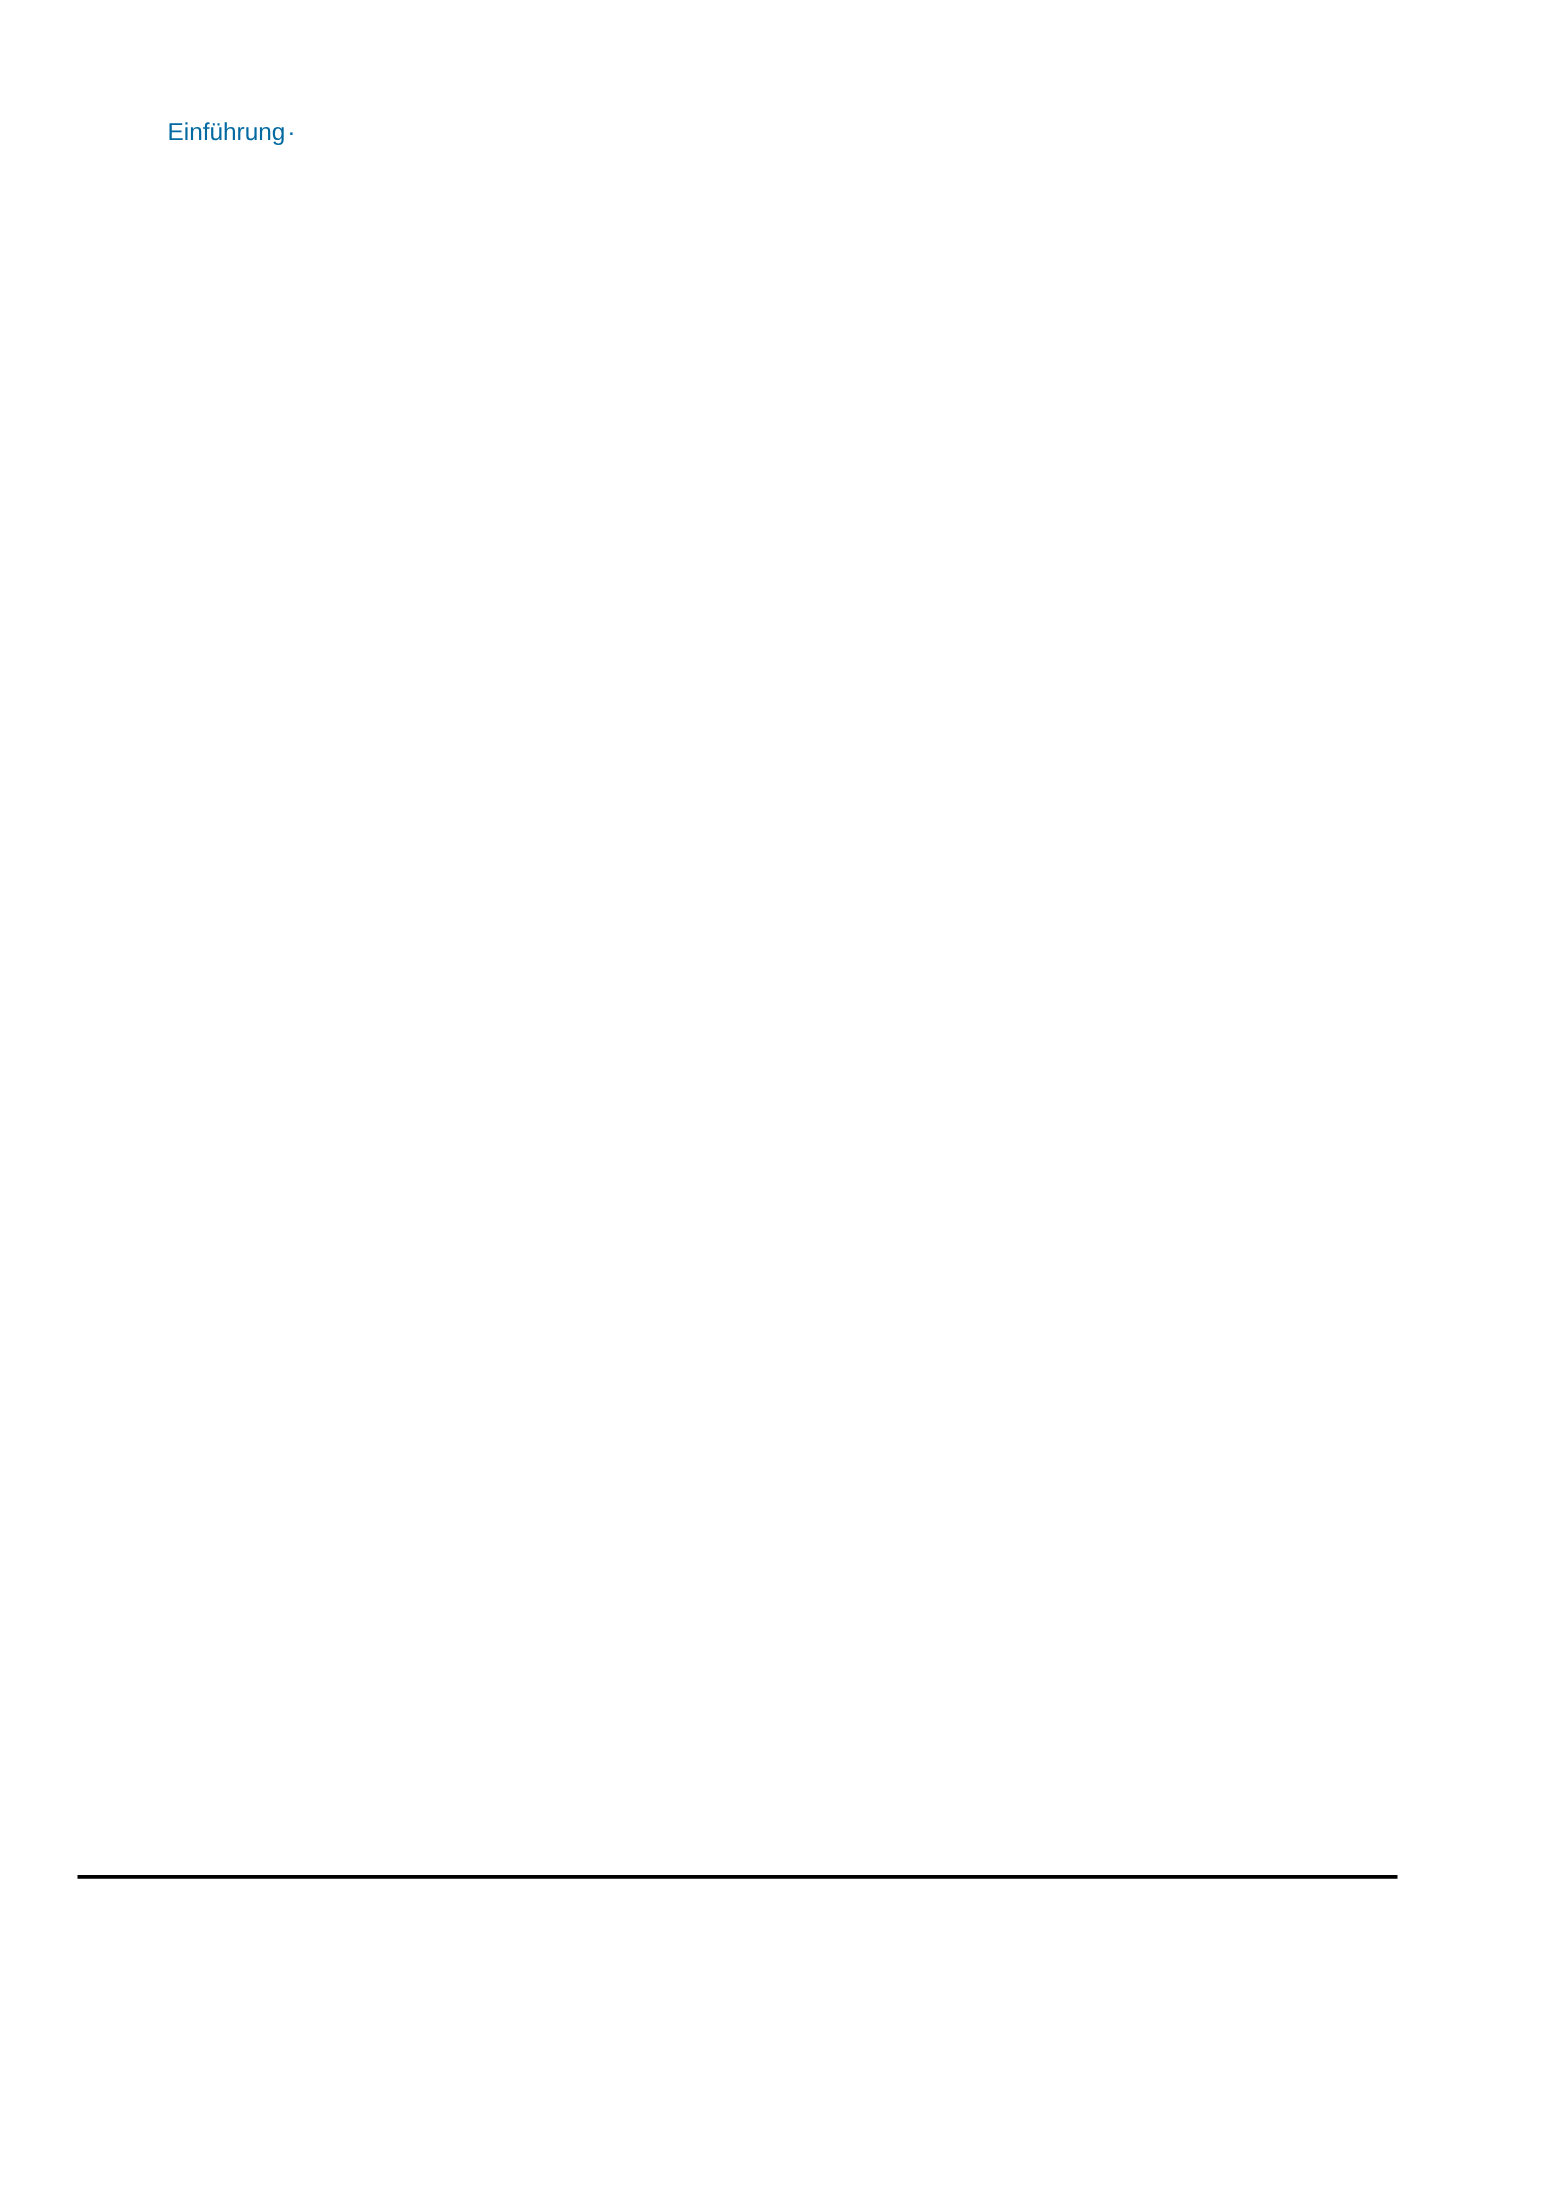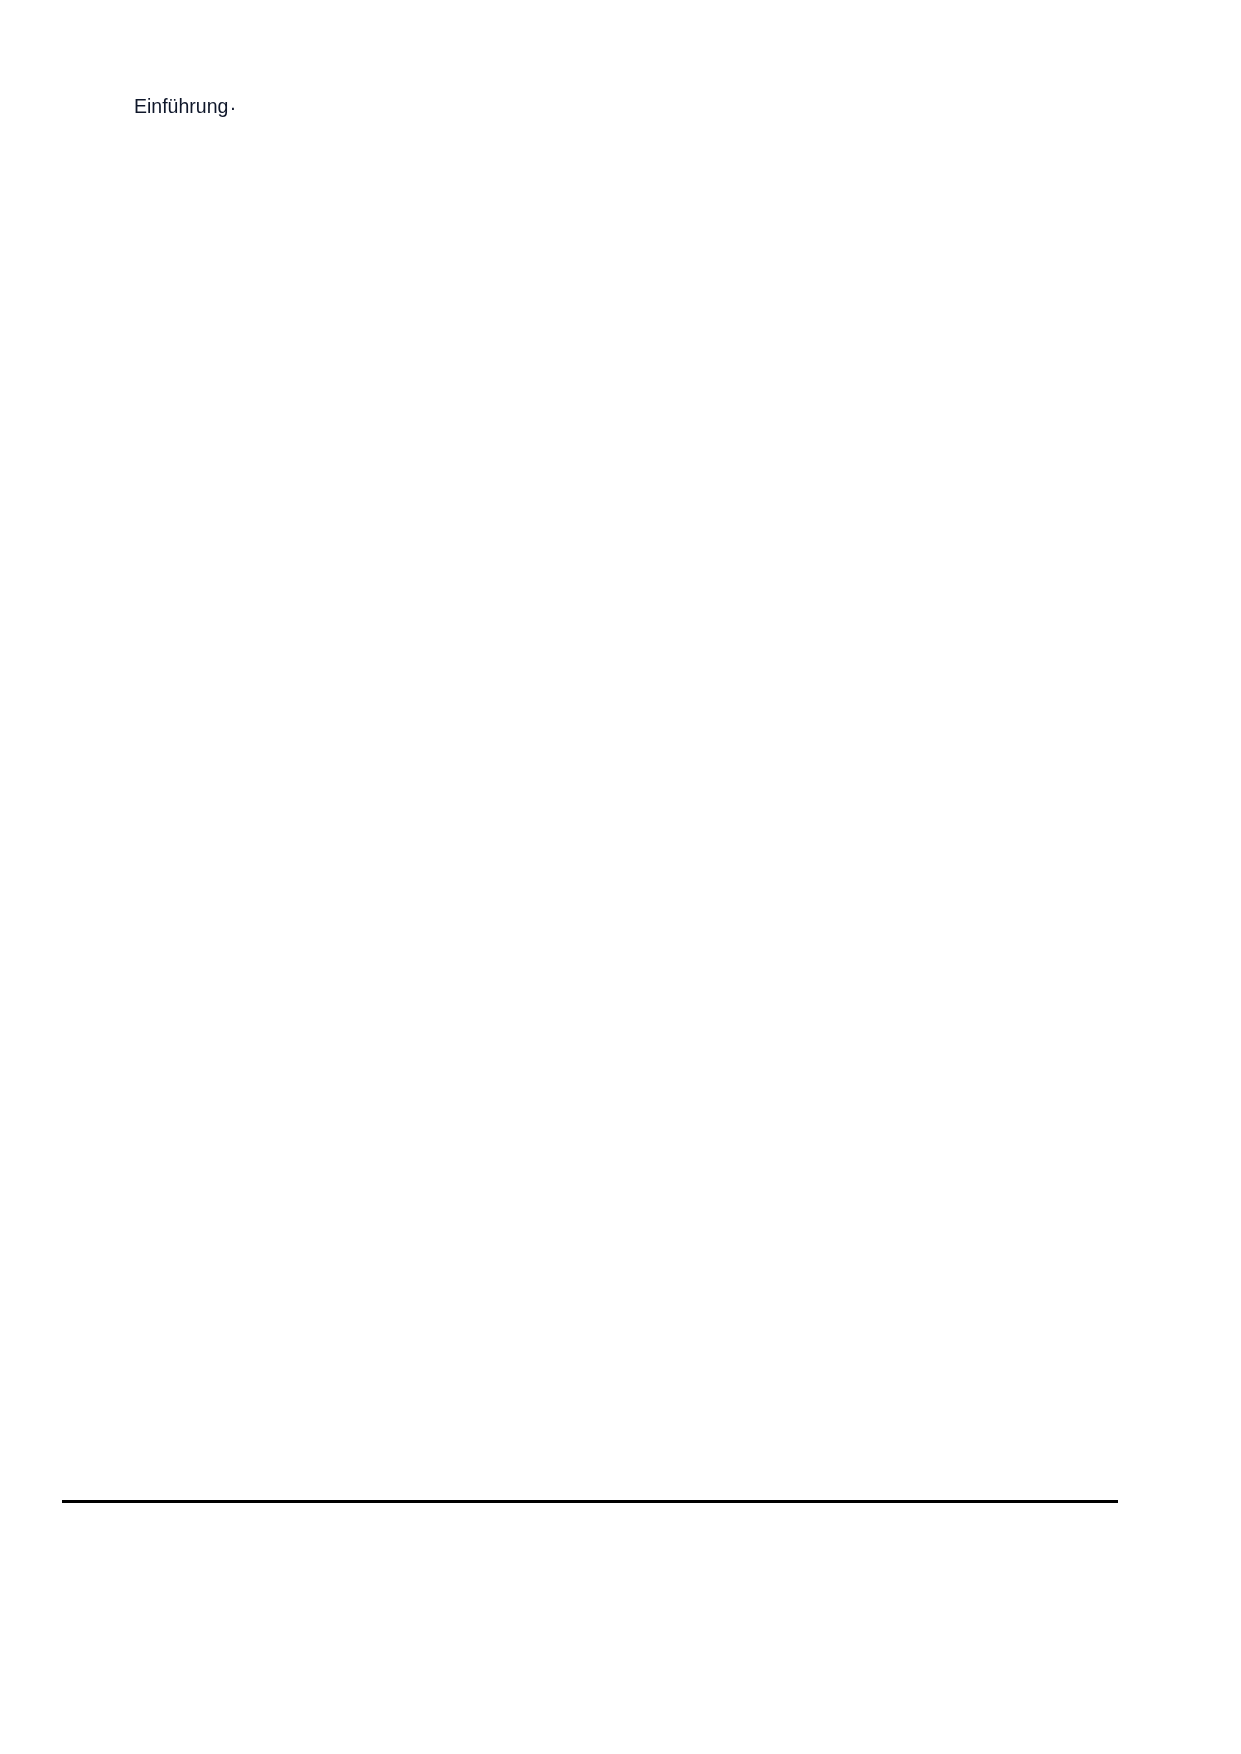--- a/index.html
+++ b/index.html
@@ -6,21 +6,21 @@
     margin: 0;
     padding: 0;
     background: #ffffff;
   }
   .page {
     position: relative;
     width: 1241px;
     height: 1754px;
     background: #ffffff;
     font-family: "Liberation Sans", sans-serif;
-    color: #0f172a;
+    color: #0369a1;
     box-sizing: border-box;
     overflow: hidden;
   }
 
   
   .content {
     position: absolute;
     left: 62px;
     top: 92px;
     width: 1056px;

